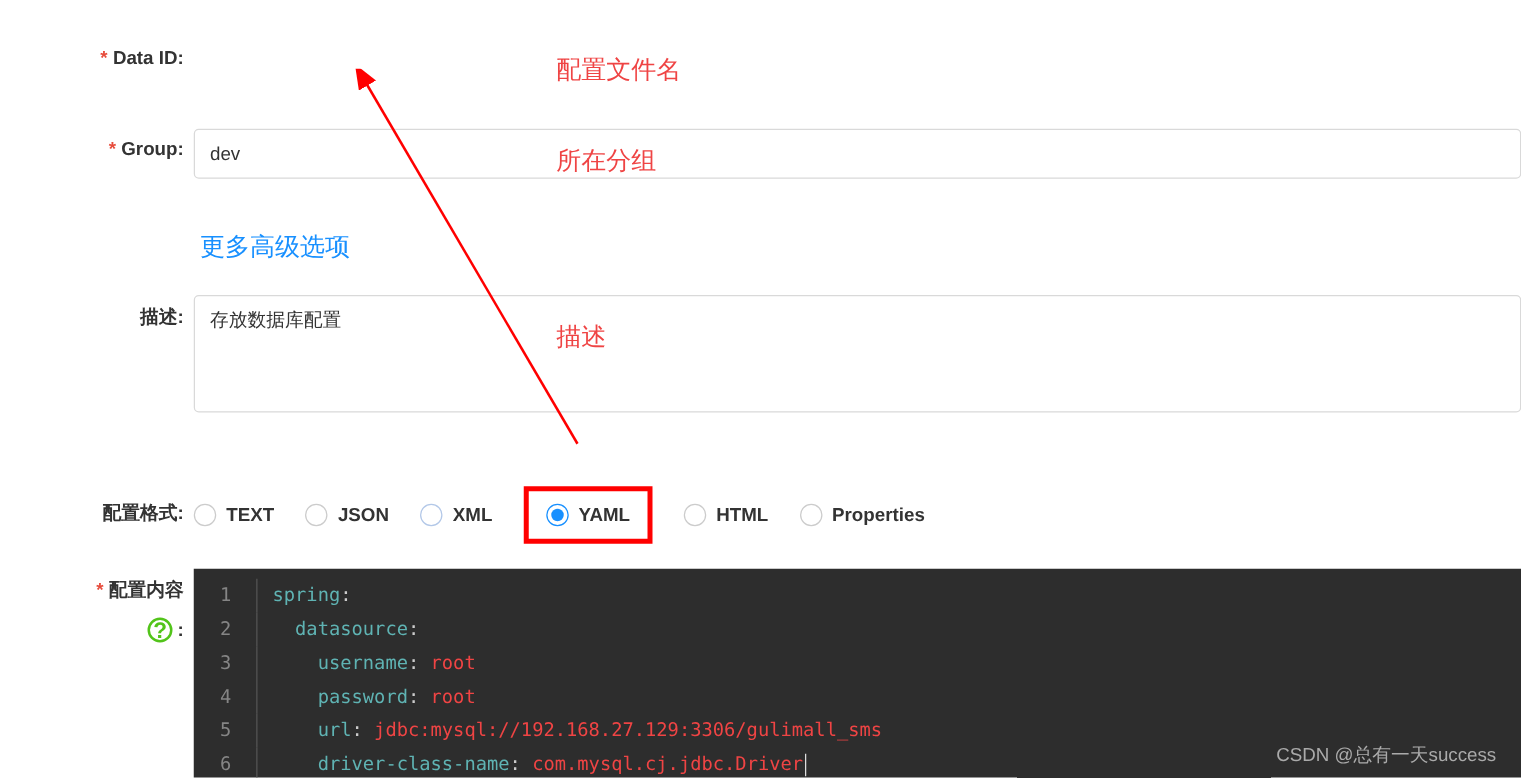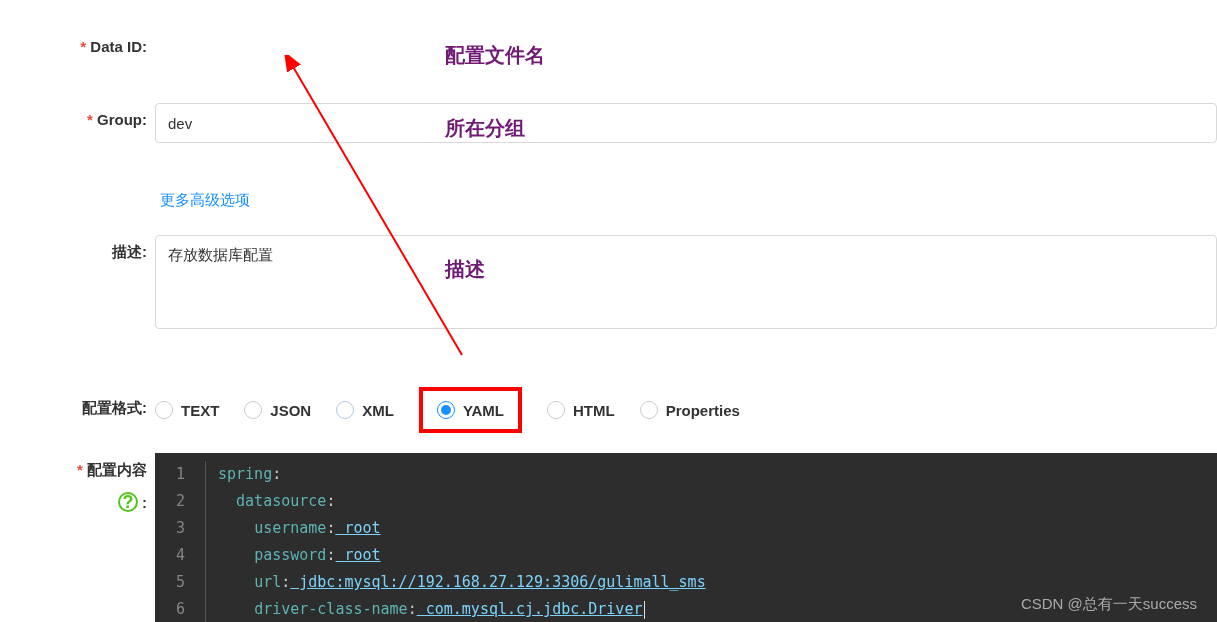--- a/index.html
+++ b/index.html
@@ -54,21 +54,21 @@
       border-radius: 4px;
       padding: 10px 12px;
       font-size: 15px;
       color: #333;
       outline: none;
       resize: none;
       font-family: inherit;
     }
     .more-options {
       color: #1890ff;
-      font-size: 15px;
+      font-size: 20px;
       cursor: pointer;
       margin-left: 160px;
       margin-top: -10px;
       margin-bottom: 25px;
       display: inline-block;
     }
     .radio-group {
       display: flex;
       align-items: center;
       gap: 25px;
@@ -138,39 +138,39 @@
     .line-content {
       flex: 1;
       white-space: pre;
     }
     .gutter-line {
       border-left: 1px solid #555;
       padding-left: 12px;
     }
     .tok-key { color: #5fb3b3; }
     .tok-colon { color: #ccc; }
-    .tok-val { color: #7dd3fc; text-decoration: underline; }
+    .tok-val { color: #ef4444; }
     .help-icon {
       color: #52c41a;
       font-size: 18px;
       font-weight: bold;
       border: 2px solid #52c41a;
       border-radius: 50%;
       width: 20px;
       height: 20px;
       display: inline-flex;
       align-items: center;
       justify-content: center;
       margin-right: 4px;
     }
     .annotation {
       position: absolute;
-      color: #701a75;
+      color: #ef4444;
       font-size: 20px;
-      font-weight: 700;
+      font-weight: 400;
       pointer-events: none;
     }
     .arrow-svg {
       position: absolute;
       pointer-events: none;
     }
     .watermark {
       position: absolute;
       bottom: 8px;
       right: 20px;

